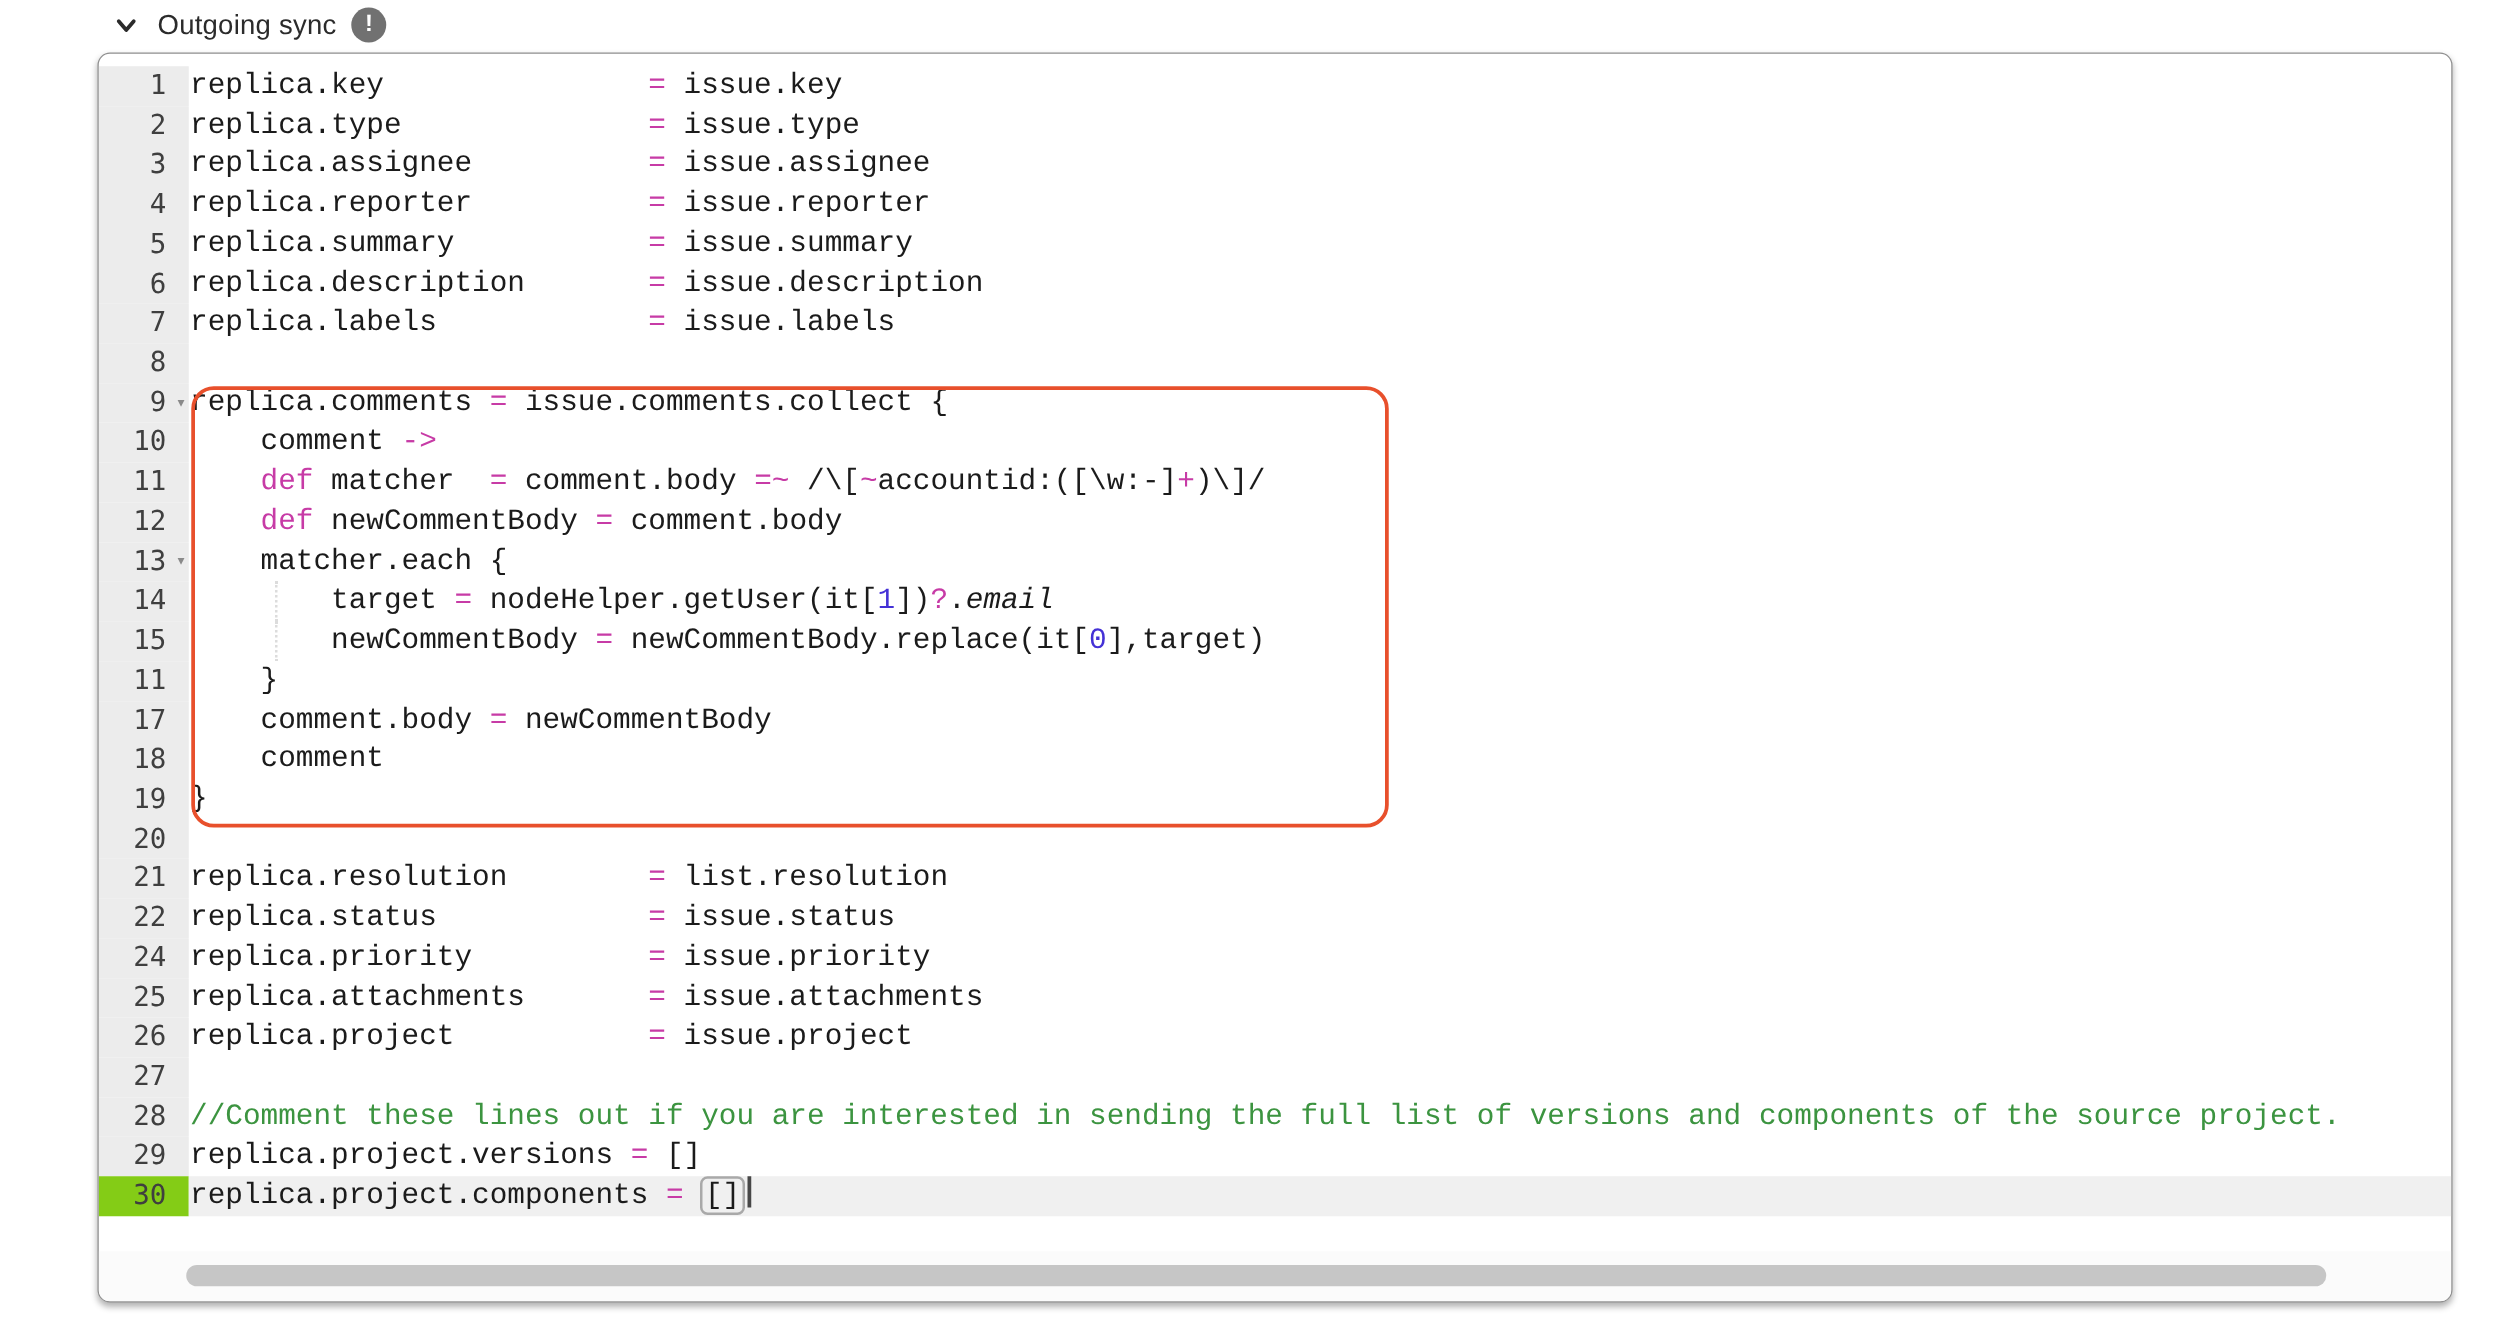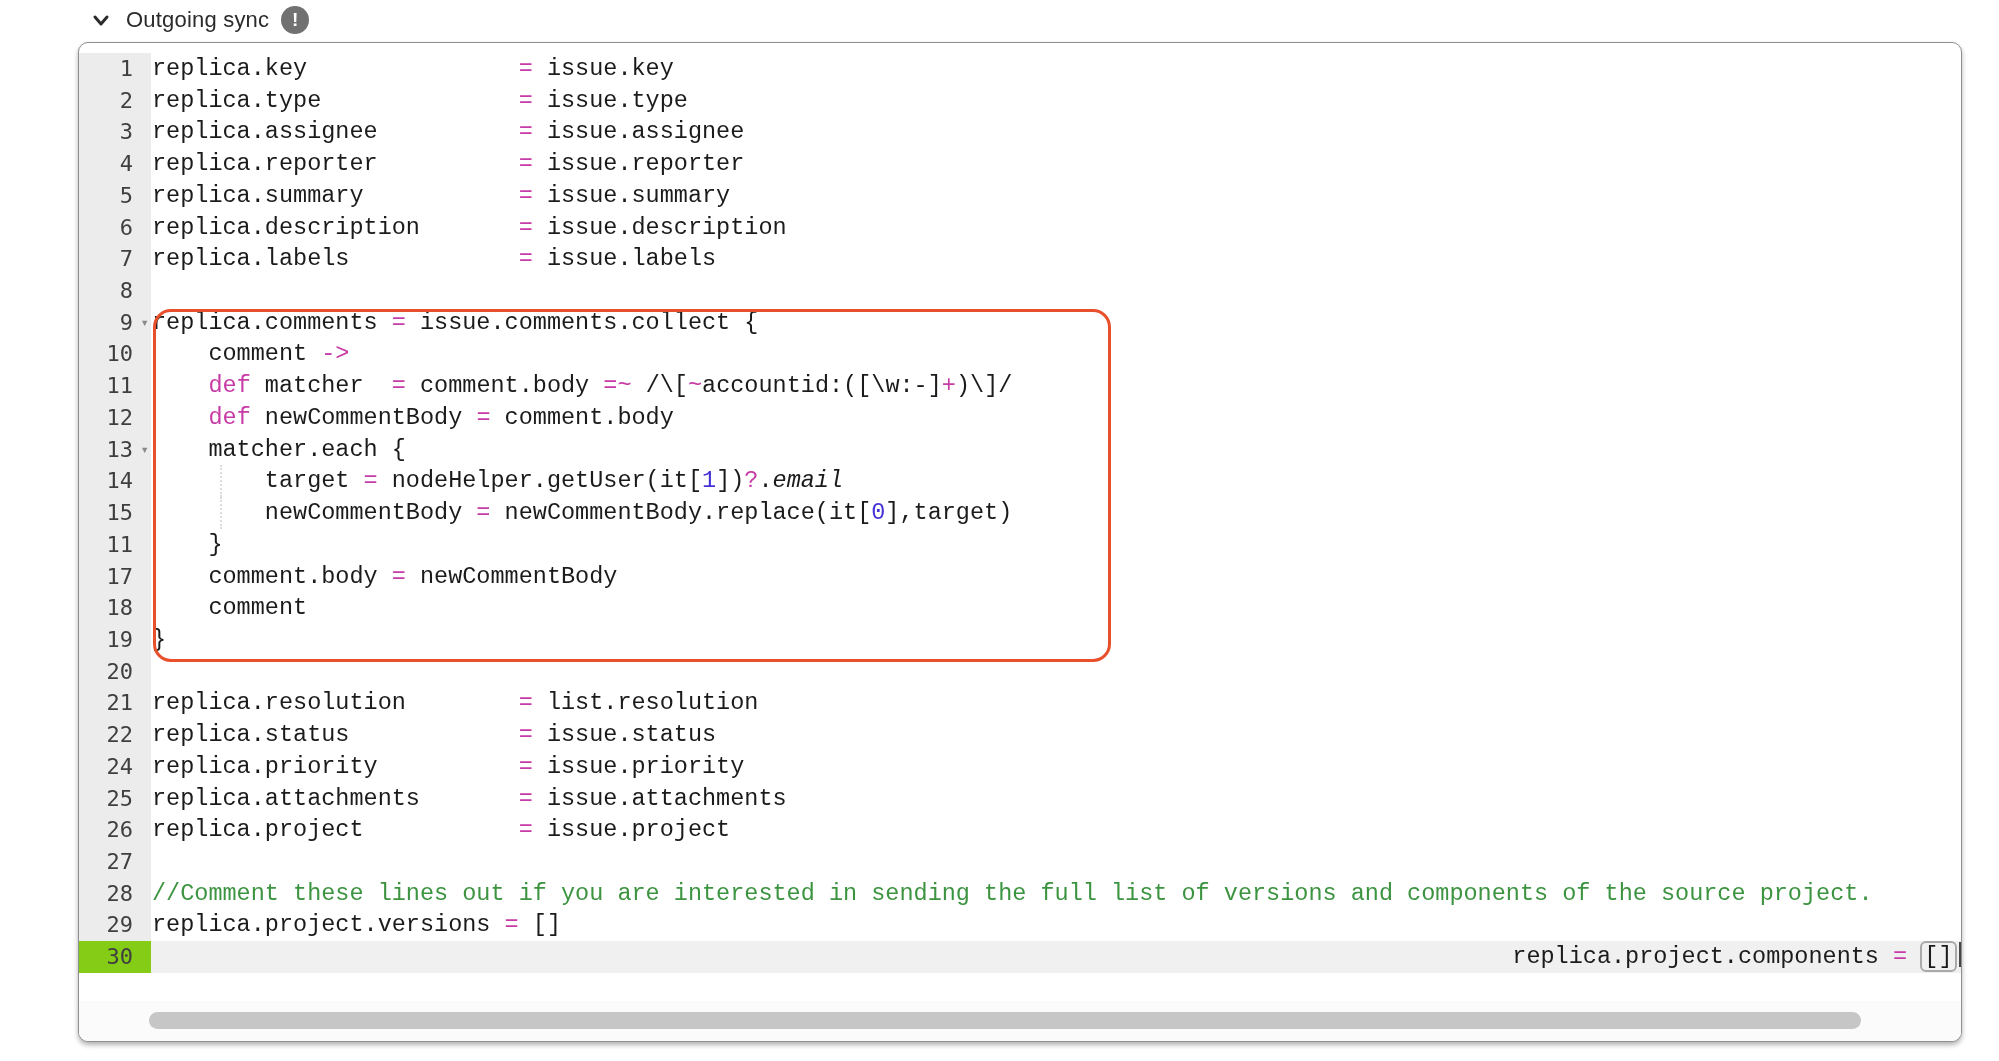--- a/index.html
+++ b/index.html
@@ -19,21 +19,21 @@
 
   .rows{position:absolute;left:0;top:10px;right:0;}
   .row{display:flex;height:31.73px;line-height:31.73px;white-space:pre;
        font-family:"DejaVu Sans Mono",monospace;font-size:23.5px;}
   .gcell{flex:0 0 72px;width:72px;background:var(--gutter-bg,#ececec);position:relative;
          text-align:right;box-sizing:border-box;padding-right:18px;
          color:#3f3f3f;font-size:22px;}
   .fold{position:absolute;right:2px;top:0;font-size:14px;color:#8a8a8a;line-height:31.73px;}
   .ccell{flex:1;padding-left:1px;color:#1b1b1b;position:relative;font-family:Liberation Mono, monospace;}
   .row.active .gcell{background:#84cc16;}
-  .row.active .ccell{background:var(--active-line-bg,#f0f0f0);text-align:right;}
+  .row.active .ccell{background:var(--active-line-bg,#f0f0f0);}
 
   
   .ccell.guide::before{content:"";position:absolute;left:calc(9px + 4ch + 4px);top:0;bottom:0;
                        border-left:2px dotted #dcdcdc;}
 
   
   .tk-m{color:var(--accent-magenta,#c73ba6);}
   .tk-b{color:var(--number-blue,#4431d6);}
   .tk-g{color:var(--comment-green,#3c9440);}
   .tk-i{font-style:italic;}

